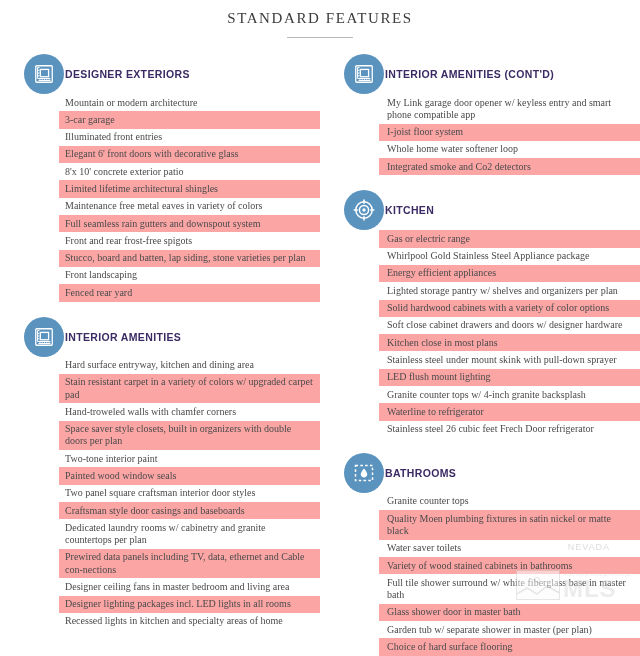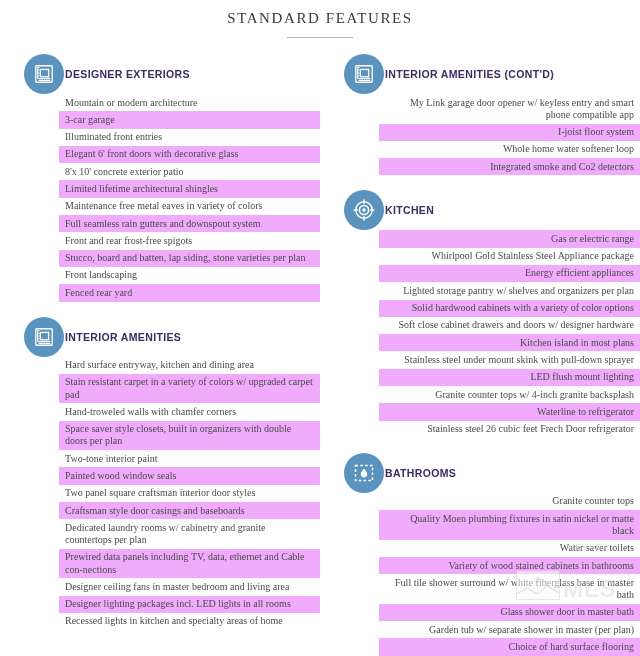--- a/index.html
+++ b/index.html
@@ -39,21 +39,21 @@
   
   .columns {
     position: absolute;
     top: 54px;
     left: 0;
     width: 640px;
     display: flex;
     align-items: flex-start;
   }
   .col-left  { width: 320px; position: relative; }
-  .col-right { width: 320px; position: relative; text-align: right; }
+  .col-right { width: 320px; position: relative; }
 
   
   .section { position: relative; padding-left: 41px; margin-left: 18px; }
   .section + .section { margin-top: 15px; }
 
   .sec-icon {
     position: absolute;
     left: 6px;
     top: 0px;
     width: 40px;
@@ -81,21 +81,21 @@
   
   .features { margin-top: 0px; }
   .feature {
     font-family: "Liberation Serif", serif;
     font-size: 10px;
     line-height: 12.2px;
     color: #4a4a4a;
     padding: 2.5px 6px 2.6px 6px;
     background: transparent;
   }
-  .feature.alt { background: #f0abfc; }
+  .feature.alt { background: #fca5a5; }
 
   .col-right .feature { padding-left: 8px; }
 
   
   .wm-text {
     position: absolute;
     right: 30px;
     bottom: 52px;
     font-family: "Liberation Sans", sans-serif;
     font-size: 9px;
@@ -250,21 +250,21 @@
           </svg>
         </div>
         <div class="sec-title">KITCHEN</div>
         <div class="features">
           <div class="feature alt">Gas or electric range</div>
           <div class="feature">Whirlpool Gold Stainless Steel Appliance package</div>
           <div class="feature alt">Energy efficient appliances</div>
           <div class="feature">Lighted storage pantry w/ shelves and organizers per plan</div>
           <div class="feature alt">Solid hardwood cabinets with a variety of color options</div>
           <div class="feature">Soft close cabinet drawers and doors w/ designer hardware</div>
-          <div class="feature alt">Kitchen island in most plans</div>
+          <div class="feature alt">Kitchen close in most plans</div>
           <div class="feature">Stainless steel under mount skink with pull-down sprayer</div>
           <div class="feature alt">LED flush mount lighting</div>
           <div class="feature">Granite counter tops w/ 4-inch granite backsplash</div>
           <div class="feature alt">Waterline to refrigerator</div>
           <div class="feature">Stainless steel 26 cubic feet Frech Door refrigerator</div>
         </div>
       </div>
 
       <div class="section">
         <div class="sec-icon">

